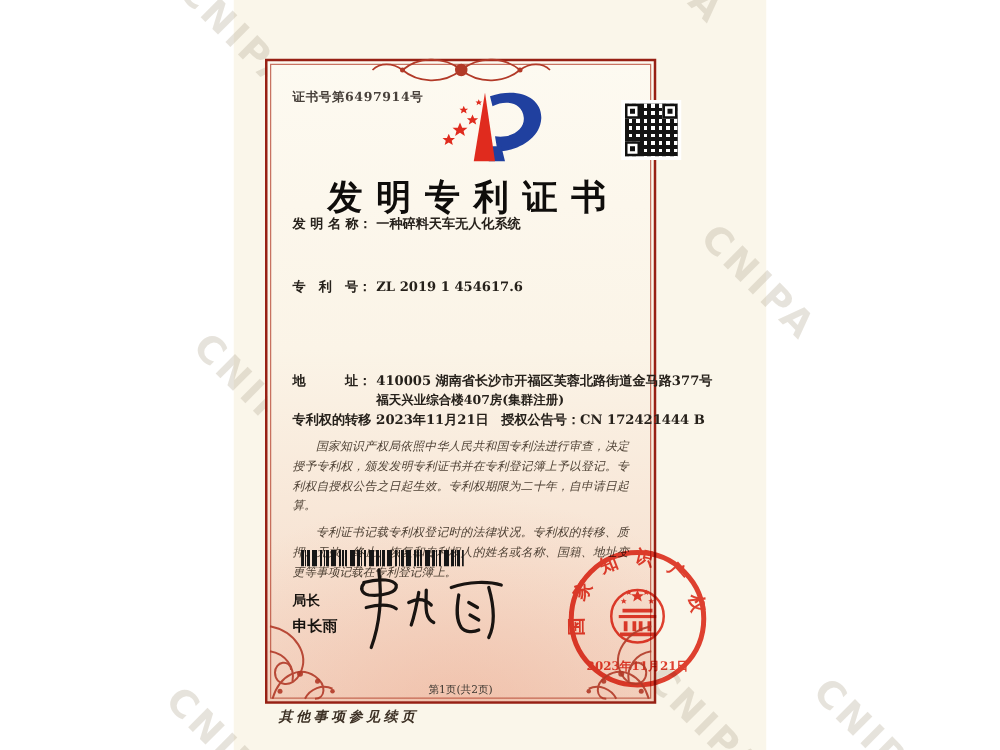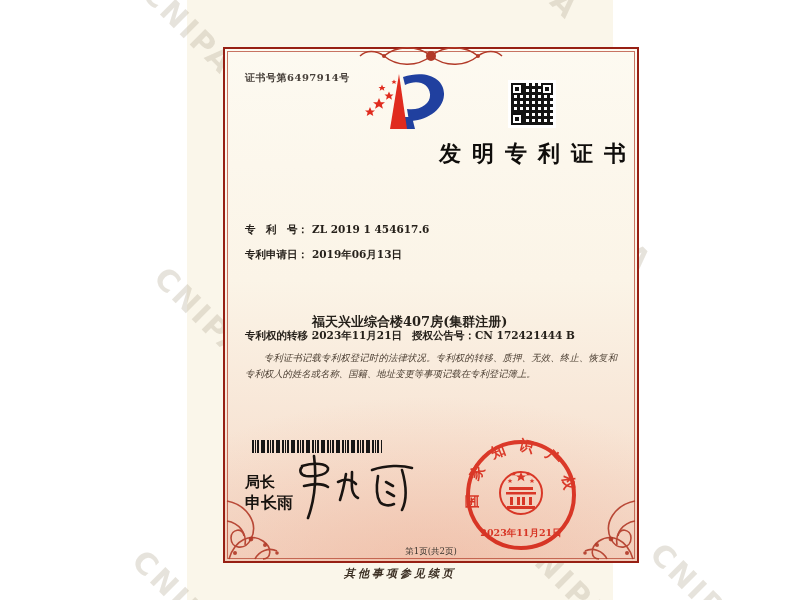--- a/index.html
+++ b/index.html
@@ -19,71 +19,71 @@
   
   .wm{position:absolute;font-family:var(--sans);font-weight:bold;font-size:30px;letter-spacing:3px;
       color:var(--watermark-gray);opacity:.34;transform:rotate(45deg);transform-origin:left top;
       white-space:nowrap;pointer-events:none}
   .w1{left:160px;top:-25px}.w2{left:505px;top:-80px}.w3{left:362px;top:118px}
   .w4{left:578px;top:173px}.w5{left:172px;top:260px}.w6{left:282px;top:366px}
   .w7{left:150px;top:543px}.w8{left:535px;top:526px}.w9{left:668px;top:536px}
   .w10{left:428px;top:456px;opacity:.2}
 
   
-  .frame{position:absolute;left:36px;top:47px;width:416px;height:516px;
+  .frame{position:absolute;left:25px;top:47px;width:313px;height:516px;
     border:2px solid var(--border-red);
     background:
       radial-gradient(130% 55% at 50% 102%, rgba(236,160,130,.38), rgba(236,160,130,0) 62%),
       linear-gradient(180deg,#fdfaf1 0%,#fbf4e7 45%,#f7e3d3 78%,#f3d6c5 100%);}
   .frame::before{content:"";position:absolute;inset:2px;border:1px solid var(--border-red-inner);opacity:.75;pointer-events:none}
 
   .cert-no{position:absolute;left:20px;top:22px;font-size:10px;color:#47403a;letter-spacing:.5px;font-weight:600}
   .logo{position:absolute;left:132px;top:22px;width:90px;height:64px}
   .qr{position:absolute;left:283px;top:31px;width:48px;height:48px;background:#fff;padding:3px}
   .qr-inner{position:relative;width:42px;height:42px;
     background:
       repeating-linear-gradient(0deg,#141414 0 3px,transparent 3px 6px),
       repeating-linear-gradient(90deg,#141414 0 3px,#fff 3px 6px)}
   .finder{position:absolute;width:12px;height:12px;border:2px solid #111;background:#fff}
   .finder::after{content:"";position:absolute;left:2px;top:2px;width:4px;height:4px;background:#111}
   .f-tl{left:0;top:0}.f-tr{right:0;top:0}.f-bl{left:0;bottom:0}
 
-  .title{position:absolute;left:0;right:0;top:90px;text-align:right;font-size:22px;font-weight:bold;
+  .title{position:absolute;left:0;right:0;top:90px;text-align:center;font-size:28px;font-weight:bold;
     color:#0f0d0b;letter-spacing:11px;padding-left:21px}
 
   .row{position:absolute;left:20px;right:16px;font-size:10.5px;color:var(--ink);font-weight:bold;white-space:nowrap}
   .flabel{white-space:pre;display:inline-block;width:67px}
   .fvalue{white-space:pre}
   .r0{top:123px}.r1{top:149px}.r2{top:174px}.r3{top:199px}.r4{top:224px}.r5{top:249px}
-  .addr2{position:absolute;left:87px;top:264px;font-size:13px;color:var(--ink);font-weight:bold}
+  .addr2{position:absolute;left:87px;top:264px;font-size:10px;color:var(--ink);font-weight:bold}
   .r6{top:280px}
   .grant2{position:absolute;left:167px;top:0}
 
   .paras{position:absolute;left:20px;right:20px;top:301px;font-size:9.4px;line-height:1.68;
     color:var(--paragraph-ink);font-style:italic;font-weight:500;text-align:justify}
   .paras p{text-indent:2em;margin-bottom:6px}
 
   .barcode{position:absolute;left:27px;top:391px;width:130px;height:13px;
     background:
       repeating-linear-gradient(90deg,#161616 0 2px,rgba(0,0,0,0) 2px 5px),
       repeating-linear-gradient(90deg,#161616 0 1px,rgba(0,0,0,0) 1px 3px)}
 
-  .director-label{position:absolute;left:20px;top:424px;font-family:var(--sans);font-size:15px;font-weight:bold;color:#17130f}
-  .director-name{position:absolute;left:20px;top:444px;font-family:Liberation Serif, serif;font-size:16px;font-weight:bold;color:#17130f}
+  .director-label{position:absolute;left:20px;top:424px;font-family:var(--sans);font-size:11px;font-weight:bold;color:#17130f}
+  .director-name{position:absolute;left:20px;top:444px;font-family:Liberation Serif, serif;font-size:12px;font-weight:bold;color:#17130f}
   .signature{position:absolute;left:65px;top:401px;width:130px;height:72px}
 
   .seal{position:absolute;left:238px;top:388px;width:116px;height:116px;mix-blend-mode:multiply;opacity:.96}
 
   .page-num{position:absolute;left:0;right:0;top:497px;text-align:center;font-size:8.5px;color:#3a352f}
 
   .orn-top{position:absolute;left:50%;top:-7px;transform:translateX(-50%);width:150px;height:28px}
   .orn-bl{position:absolute;left:0;bottom:0;width:72px;height:100px}
   .orn-br{position:absolute;right:0;bottom:0;width:72px;height:100px;transform:scaleX(-1)}
 
-  .footer-note{position:absolute;left:36px;width:354px;top:566px;text-align:center;
+  .footer-note{position:absolute;left:36px;width:354px;top:566px;text-align:left;
     font-size:11px;font-style:italic;font-weight:600;letter-spacing:3px;color:#3d3125}
 </style>
 </head>
 <body>
 
 <div class="stage">
   <div class="sheet"></div>
 
   <span class="wm w1">CNIPA</span>
   <span class="wm w2">CNIPA</span>
@@ -129,35 +129,39 @@
       <div class="qr">
         <div class="qr-inner">
           <div class="finder f-tl"></div>
           <div class="finder f-tr"></div>
           <div class="finder f-bl"></div>
         </div>
       </div>
 
       <div class="title">发明专利证书</div>
 
+      <div class="row r0">
+        <span class="flabel">发 明 名 称：</span><span class="fvalue">一种碎料天车无人化系统</span>
+      </div>
       <div class="row r2">
         <span class="flabel">专　利　号：</span><span class="fvalue">ZL 2019 1 454617.6</span>
       </div>
-      <div class="row r3">
-        <span class="flabel">专利申请日：</span><span class="fvalue">2019年06月13日</span>
+      <div class="row r5">
+        <span class="flabel">地　　　址：</span><span class="fvalue">410005 湖南省长沙市开福区芙蓉北路街道金马路377号</span>
       </div>
       <div class="addr2">福天兴业综合楼407房(集群注册)</div>
       <div class="row r6">
         <span class="flabel">专利权的转移：</span><span class="fvalue">2023年11月21日</span>
         <span class="grant2">
           <span class="flabel" style="width:auto">授权公告号：</span><span class="fvalue">CN 172421444 B</span>
         </span>
       </div>
 
       <div class="paras">
+        <p>国家知识产权局依照中华人民共和国专利法进行审查，决定授予专利权，颁发发明专利证书并在专利登记簿上予以登记。专利权自授权公告之日起生效。专利权期限为二十年，自申请日起算。</p>
         <p>专利证书记载专利权登记时的法律状况。专利权的转移、质押、无效、终止、恢复和专利权人的姓名或名称、国籍、地址变更等事项记载在专利登记簿上。</p>
       </div>
 
       <div class="barcode"></div>
 
       <div class="director-label">局长</div>
       <div class="director-name">申长雨</div>
 
       <svg class="signature" viewBox="0 0 130 72" aria-label="申长雨">
         <g stroke="#191411" stroke-width="2.6" stroke-linecap="round" fill="none">

